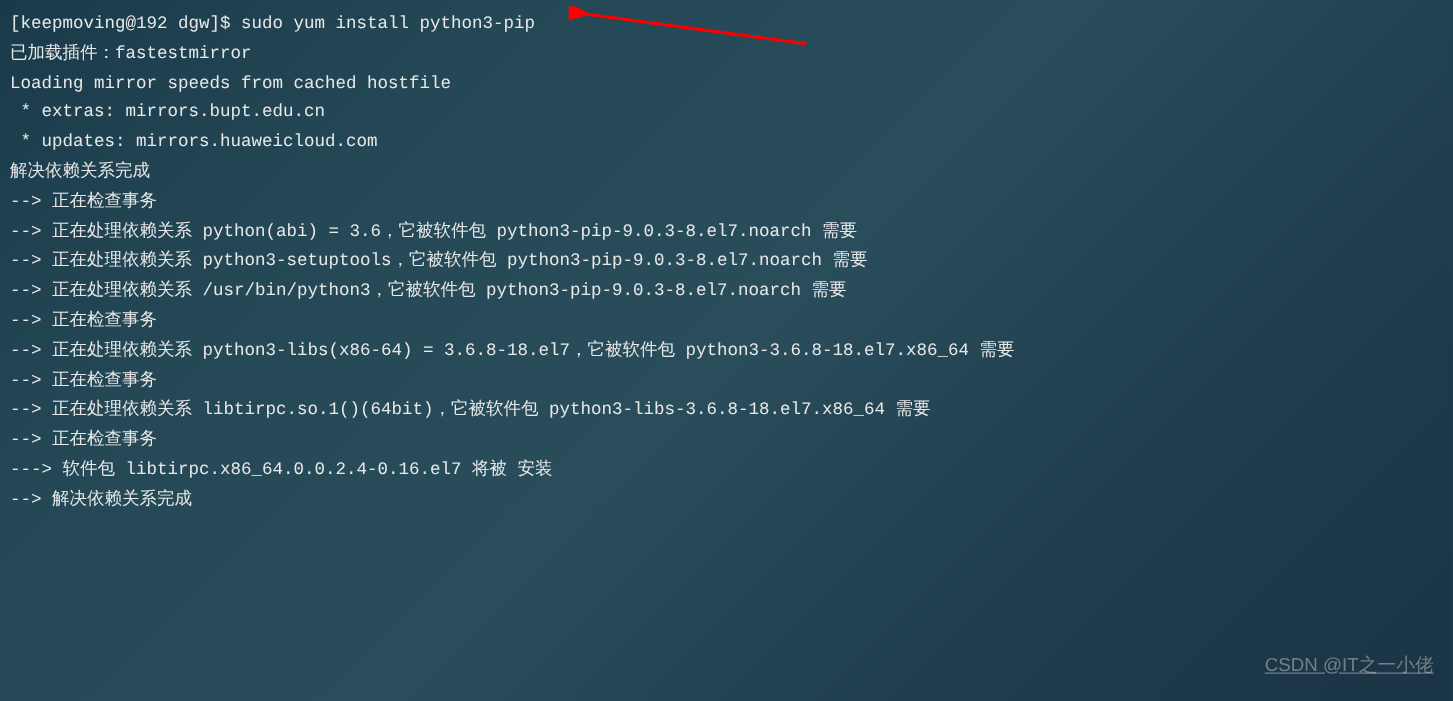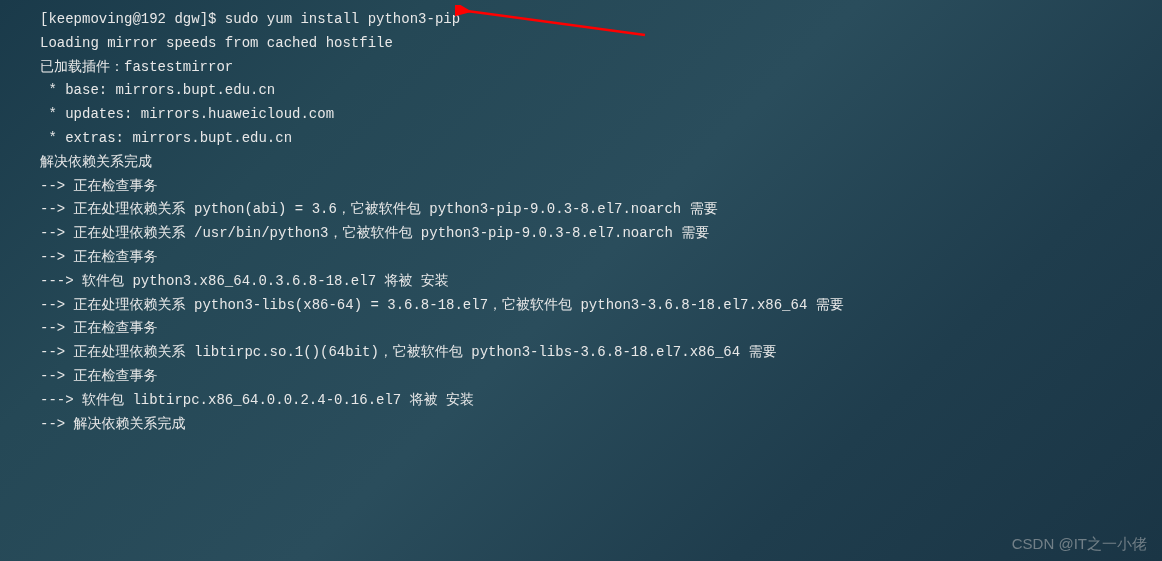--- a/index.html
+++ b/index.html
@@ -16,59 +16,58 @@
       font-size: 14px;
       color: #e8e8e8;
       padding: 8px 8px;
       line-height: 1.7;
       position: relative;
       overflow: hidden;
     }
     .terminal-line {
       white-space: pre;
       font-family: "Courier New", monospace;
-      margin-left: 32px;
     }
     .prompt {
       color: #e8e8e8;
     }
     .command {
       color: #e8e8e8;
     }
     .arrow-container {
       position: absolute;
       top: 5px;
       left: 455px;
       pointer-events: none;
     }
     .watermark {
       position: absolute;
-      bottom: 5px;
+      bottom: 16px;
       right: 15px;
       color: rgba(200, 200, 200, 0.5);
       font-family: Arial, sans-serif;
       font-size: 15px;
+      text-decoration: underline;
     }
   </style>
 </head>
 <body>
 
 <div>
   <div class="terminal-line"><span class="prompt">[keepmoving@192 dgw]$ </span><span class="command">sudo yum install python3-pip</span></div>
+  <div class="terminal-line">已加载插件：fastestmirror</div>
   <div class="terminal-line">Loading mirror speeds from cached hostfile</div>
-  <div class="terminal-line">已加载插件：fastestmirror</div>
-  <div class="terminal-line"> * base: mirrors.bupt.edu.cn</div>
+  <div class="terminal-line"> * extras: mirrors.bupt.edu.cn</div>
   <div class="terminal-line"> * updates: mirrors.huaweicloud.com</div>
-  <div class="terminal-line"> * extras: mirrors.bupt.edu.cn</div>
   <div class="terminal-line">解决依赖关系完成</div>
   <div class="terminal-line">--&gt; 正在检查事务</div>
   <div class="terminal-line">--&gt; 正在处理依赖关系 python(abi) = 3.6，它被软件包 python3-pip-9.0.3-8.el7.noarch 需要</div>
+  <div class="terminal-line">--&gt; 正在处理依赖关系 python3-setuptools，它被软件包 python3-pip-9.0.3-8.el7.noarch 需要</div>
   <div class="terminal-line">--&gt; 正在处理依赖关系 /usr/bin/python3，它被软件包 python3-pip-9.0.3-8.el7.noarch 需要</div>
   <div class="terminal-line">--&gt; 正在检查事务</div>
-  <div class="terminal-line">---&gt; 软件包 python3.x86_64.0.3.6.8-18.el7 将被 安装</div>
   <div class="terminal-line">--&gt; 正在处理依赖关系 python3-libs(x86-64) = 3.6.8-18.el7，它被软件包 python3-3.6.8-18.el7.x86_64 需要</div>
   <div class="terminal-line">--&gt; 正在检查事务</div>
   <div class="terminal-line">--&gt; 正在处理依赖关系 libtirpc.so.1()(64bit)，它被软件包 python3-libs-3.6.8-18.el7.x86_64 需要</div>
   <div class="terminal-line">--&gt; 正在检查事务</div>
   <div class="terminal-line">---&gt; 软件包 libtirpc.x86_64.0.0.2.4-0.16.el7 将被 安装</div>
   <div class="terminal-line">--&gt; 解决依赖关系完成</div>
 </div>
 
 <div class="arrow-container">
   <svg width="200" height="35" viewBox="0 0 200 35">

